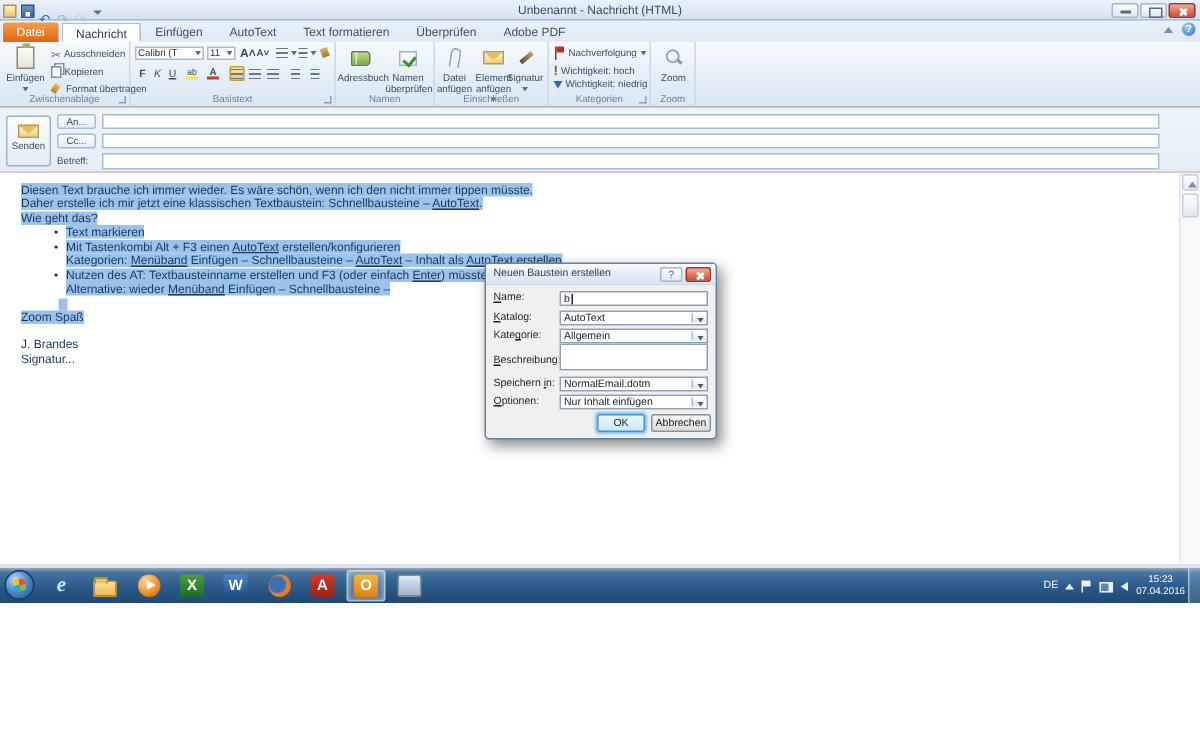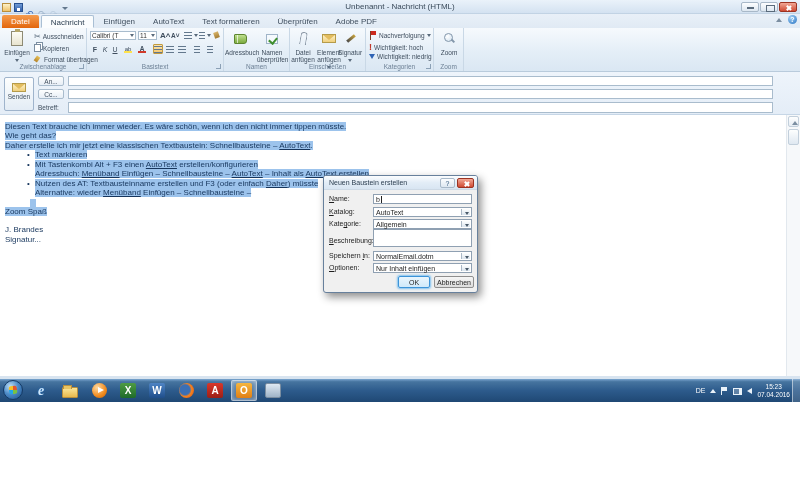--- a/index.html
+++ b/index.html
@@ -85,21 +85,21 @@
   .lines.sm { width:6px; }
 
   
   #envelope { position:absolute; top:72px; left:0; right:0; height:43px; background:linear-gradient(#eef4fb,#e4edf7); border-bottom:1px solid #c6d6e6; }
   #send-btn { position:absolute; left:4px; top:5px; width:30px; height:34px; background:linear-gradient(#fdfefe,#e3ecf5); border:1px solid #9fb4cc; border-radius:2px; text-align:center; font-size:6.5px; color:#3f4e5e; padding-top:5px; }
   .field-btn { position:absolute; left:38px; width:26px; height:10px; background:linear-gradient(#fdfefe,#e7eef6); border:1px solid #a9bccd; border-radius:2px; font-size:6.5px; color:#3f4e5e; text-align:center; line-height:9px; }
   .field-input { position:absolute; left:68px; right:27px; height:10px; background:#fff; border:1px solid #a9bccd; }
   .field-label { position:absolute; left:38px; font-size:6.5px; color:#3f4e5e; }
 
   
-  #doc { position:absolute; top:115px; left:0; right:14px; bottom:26px; background:#fff; padding:7px 0 0 5px; font-size:8px; line-height:9.45px; color:#17365d; }
+  #doc { position:absolute; top:115px; left:0; right:14px; bottom:26px; background:#fff; padding:7px 0 0 14px; font-size:8px; line-height:9.45px; color:#17365d; }
   .ln { white-space:nowrap; height:9.45px; }
   .sel { background:#9cc3ec; }
   .u { text-decoration:underline; }
   .bl { padding-left:22px; }
   .bl .bm { display:inline-block; width:8px; color:#17365d; background:#fff; }
   .ind { padding-left:30px; }
   .chip { margin-left:25px; width:6px; height:8px; background:#9cc3ec; margin-top:1px; }
   .link { color:#0b5cbe; text-decoration:underline; }
   #scrollbar { position:absolute; top:115px; right:0; width:14px; bottom:26px; background:#f6f8fa; border-left:1px solid #e2e8ee; }
   #sb-up { position:absolute; top:1px; left:1px; right:1px; height:11px; background:linear-gradient(#fdfefe,#e7edf4); border:1px solid #c2cfdb; border-radius:2px; }
@@ -356,26 +356,26 @@
     <div class="field-btn" style="top:4px">An...</div>
     <div class="field-input" style="top:4px"></div>
     <div class="field-btn" style="top:17px">Cc...</div>
     <div class="field-input" style="top:17px"></div>
     <div class="field-label" style="top:32px">Betreff:</div>
     <div class="field-input" style="top:30px;height:11px"></div>
   </div>
 
   <div id="doc">
     <div class="ln"><span class="sel">Diesen Text brauche ich immer wieder. Es wäre schön, wenn ich den nicht immer tippen müsste.</span></div>
+    <div class="ln"><span class="sel"><span>Daher erstelle ich mir jetzt eine klassischen Textbaustein: Schnellbausteine – </span><span class="u">AutoText</span><span>.</span></span></div>
     <div class="ln"><span class="sel">Wie geht das?</span></div>
-    <div class="ln"><span class="sel"><span>Daher erstelle ich mir jetzt eine klassischen Textbaustein: Schnellbausteine – </span><span class="u">AutoText</span><span>.</span></span></div>
     <div class="ln bl"><span class="bm">•</span><span class="sel">Text markieren</span></div>
     <div class="ln bl"><span class="bm">•</span><span class="sel"><span>Mit Tastenkombi Alt + F3 einen </span><span class="u">AutoText</span><span> erstellen/konfigurieren</span></span></div>
-    <div class="ln ind"><span class="sel"><span>Adressbuch: </span><span class="u">Menüband</span><span> Einfügen – Schnellbausteine – </span><span class="u">AutoText</span><span> – Inhalt als </span><span class="u">AutoText</span><span> erstellen</span></span></div>
-    <div class="ln bl"><span class="bm">•</span><span class="sel"><span>Nutzen des AT: Textbausteinname erstellen und F3 (oder einfach </span><span class="u">Daher</span><span>) müsste</span></span></div>
+    <div class="ln ind"><span class="sel"><span>Kategorien: </span><span class="u">Menüband</span><span> Einfügen – Schnellbausteine – </span><span class="u">AutoText</span><span> – Inhalt als </span><span class="u">AutoText</span><span> erstellen</span></span></div>
+    <div class="ln bl"><span class="bm">•</span><span class="sel"><span>Nutzen des AT: Textbausteinname erstellen und F3 (oder einfach </span><span class="u">Enter</span><span>) müsste</span></span></div>
     <div class="ln ind"><span class="sel"><span>Alternative: wieder </span><span class="u">Menüband</span><span> Einfügen – Schnellbausteine – </span></span></div>
     <div class="chip"></div>
     <div class="ln"><span class="sel">Zoom Spaß</span></div>
     <div class="ln"></div>
     <div class="ln">J. Brandes</div>
     <div class="ln">Signatur...</div>
   </div>
 
   <div id="scrollbar">
     <div id="sb-up"></div>

